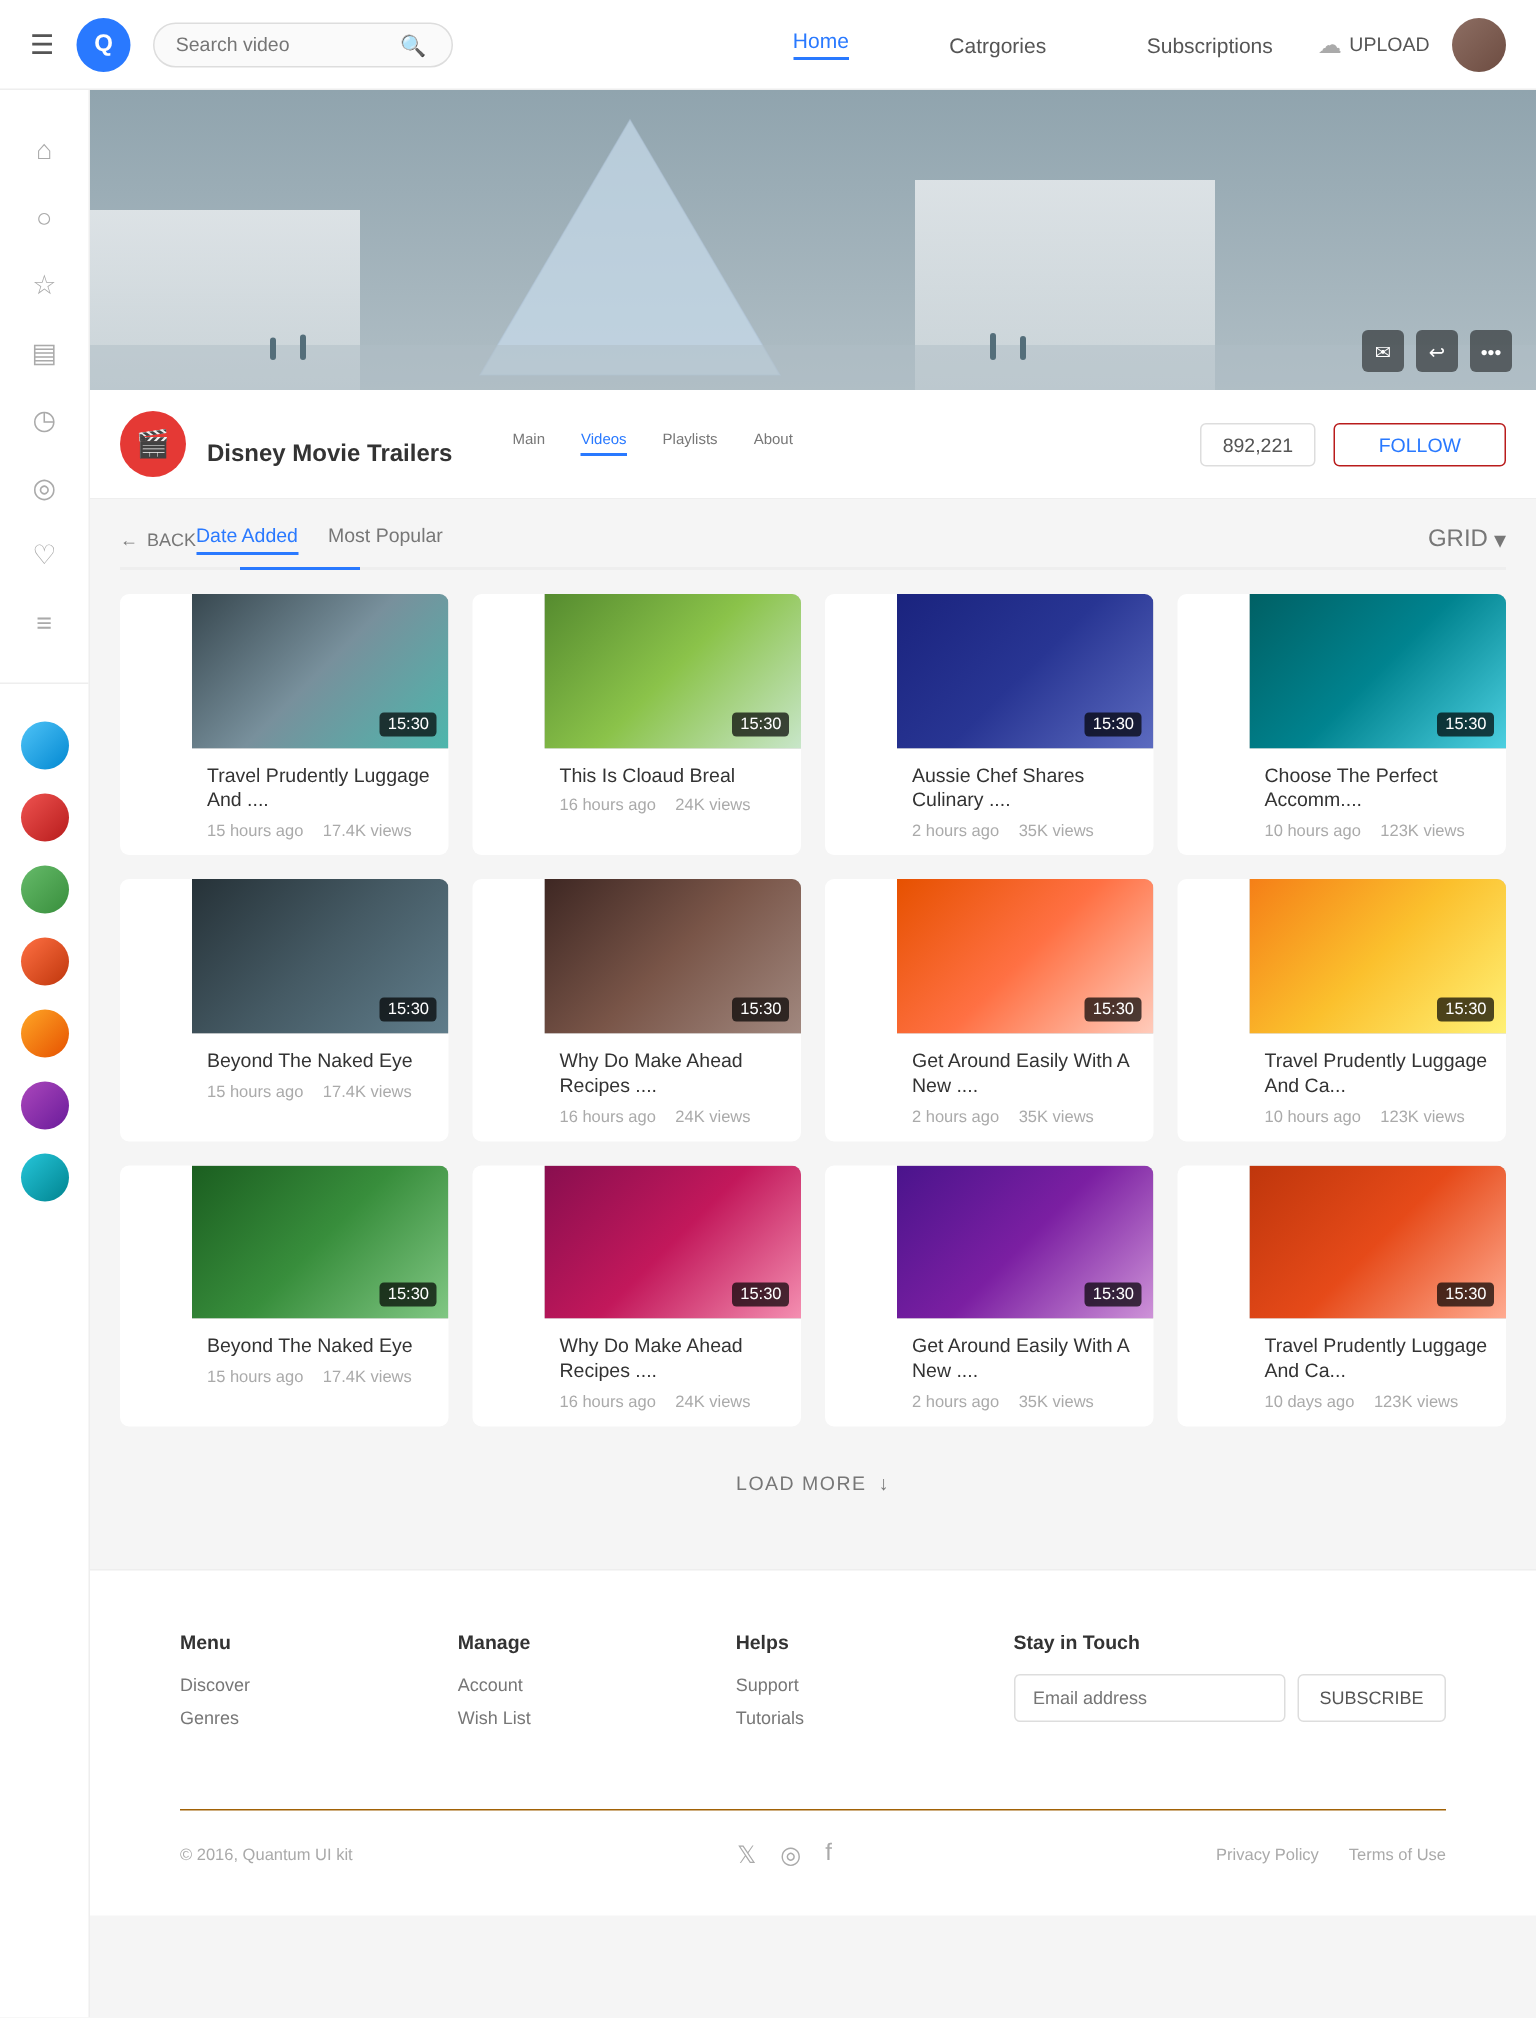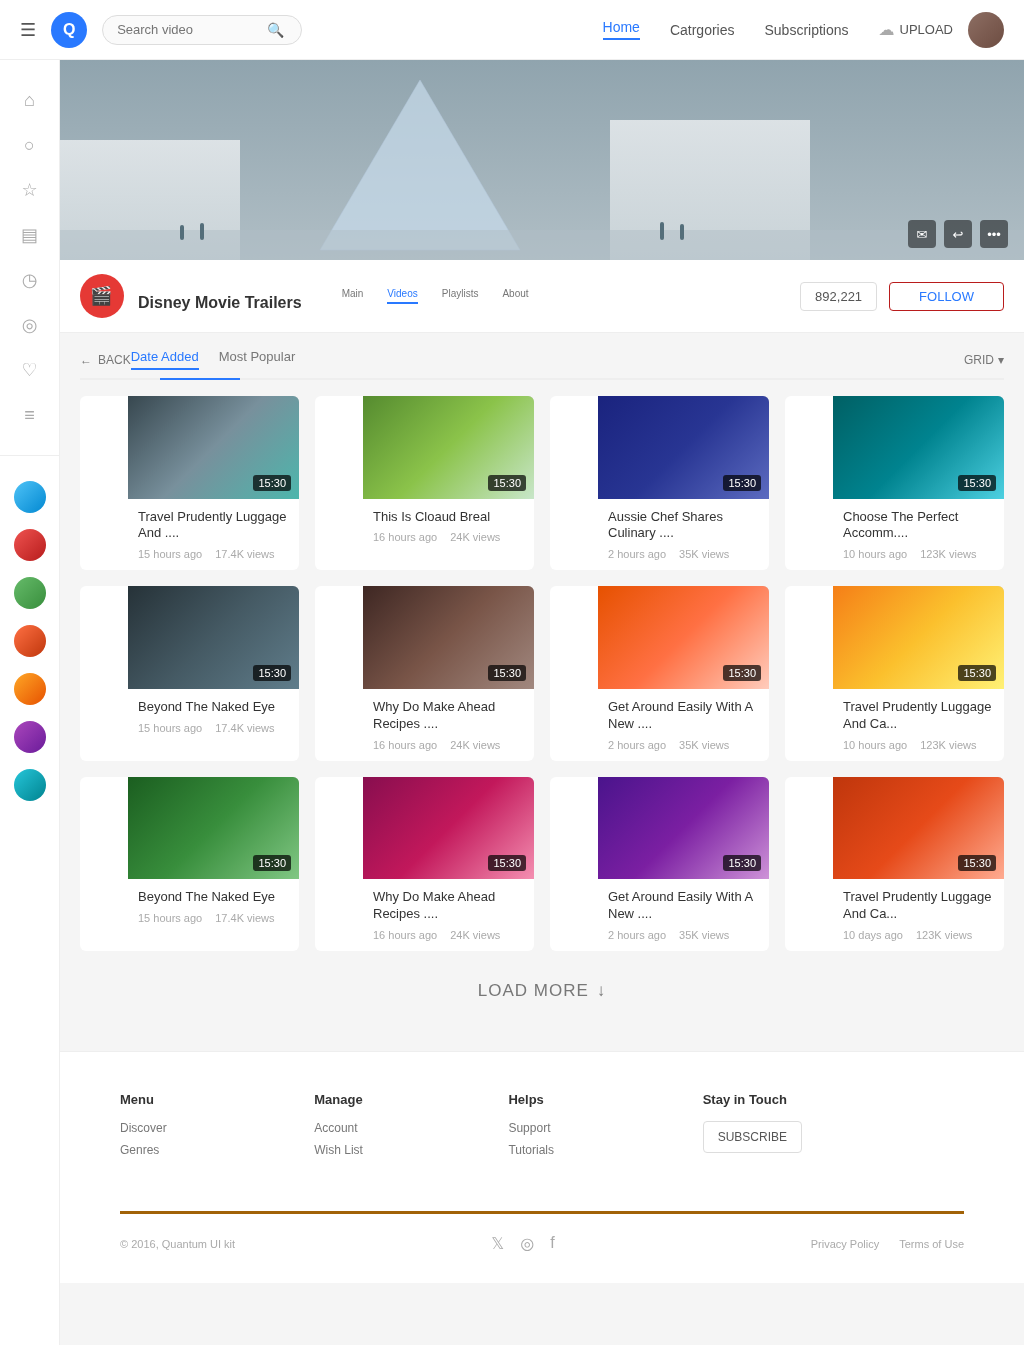--- a/index.html
+++ b/index.html
@@ -18,21 +18,21 @@
     }
     .search-bar {
       display: flex; align-items: center; border: 1px solid #ddd; border-radius: 20px;
       padding: 6px 14px; width: 200px; background: #fafafa;
     }
     .search-bar input {
       border: none; background: transparent; outline: none; font-size: 13px; color: #555; width: 150px;
     }
     .search-icon { color: #aaa; font-size: 14px; }
     .nav-links { display: flex; align-items: center; margin-left: auto; gap: 30px; }
-    .nav-link { font-size: 14px; color: #555; text-decoration: none; cursor: pointer; }
+    .nav-link { font-size: 14px; color: #555; text-decoration: none; cursor: pointer; margin-left: 37px; }
     .nav-link.active { color: #2979ff; border-bottom: 2px solid #2979ff; padding-bottom: 3px; }
     .nav-right { display: flex; align-items: center; gap: 15px; margin-left: 30px; }
     .upload-btn {
       display: flex; align-items: center; gap: 5px; font-size: 13px; color: #555;
       cursor: pointer; border: none; background: none;
     }
     .cloud-icon { font-size: 16px; color: #aaa; }
     .avatar { width: 36px; height: 36px; border-radius: 50%; background: #8d6e63; overflow: hidden; cursor: pointer; }
     .avatar-img { width: 100%; height: 100%; background: linear-gradient(135deg, #8d6e63, #a1887f); }
 
@@ -104,21 +104,21 @@
 
     
     .videos-section { background: #f5f5f5; padding: 0 20px 20px; }
     .sort-bar {
       display: flex; align-items: center; padding: 16px 0 8px; background: #f5f5f5;
     }
     .back-btn { display: flex; align-items: center; gap: 6px; font-size: 12px; color: #777; cursor: pointer; }
     .sort-tabs { display: flex; gap: 20px; }
     .sort-tab { font-size: 13px; color: #777; cursor: pointer; padding-bottom: 4px; }
     .sort-tab.active { color: #2979ff; border-bottom: 2px solid #2979ff; }
-    .grid-btn { margin-left: auto; font-size: 12px; color: #777; cursor: pointer; display: flex; align-items: center; gap: 4px; }
+    .grid-btn { margin-left: auto; font-size: 16px; color: #777; cursor: pointer; display: flex; align-items: center; gap: 4px; }
 
     .sort-line { height: 2px; background: #eee; margin-bottom: 16px; position: relative; }
     .sort-line::after { content: ''; position: absolute; left: 80px; width: 80px; height: 2px; background: #2979ff; }
 
     
     .video-grid { display: grid; grid-template-columns: repeat(4, 1fr); gap: 16px; }
     .video-card { background: #fff; border-radius: 6px; overflow: hidden; cursor: pointer; padding-left: 48px; }
     .video-thumb {
       position: relative; width: 100%; padding-top: 60%;
       background: #ccc; overflow: hidden;
@@ -141,21 +141,21 @@
     .t6 { background: linear-gradient(135deg, #3e2723, #795548, #a1887f); }
     .t7 { background: linear-gradient(135deg, #e65100, #ff7043, #ffccbc); }
     .t8 { background: linear-gradient(135deg, #f57f17, #fbc02d, #fff176); }
     .t9 { background: linear-gradient(135deg, #1b5e20, #388e3c, #81c784); }
     .t10 { background: linear-gradient(135deg, #880e4f, #c2185b, #f48fb1); }
     .t11 { background: linear-gradient(135deg, #4a148c, #7b1fa2, #ce93d8); }
     .t12 { background: linear-gradient(135deg, #bf360c, #e64a19, #ffab91); }
 
     
     .load-more {
-      text-align: center; padding: 30px; font-size: 17px; color: #777;
+      text-align: center; padding: 30px; font-size: 13px; color: #777;
       letter-spacing: 1px; cursor: pointer; display: flex; align-items: center;
       justify-content: center; gap: 8px;
     }
 
     
     .footer { background: #fff; padding: 40px 60px 30px; border-top: 1px solid #eee; }
     .footer-top { display: grid; grid-template-columns: 1fr 1fr 1fr 1.5fr; gap: 20px; margin-bottom: 46px; }
     .footer-col h4 { font-size: 13px; font-weight: 600; color: #333; margin-bottom: 14px; }
     .footer-col a { display: block; font-size: 12px; color: #777; text-decoration: none; margin-bottom: 8px; }
     .email-row { display: flex; gap: 8px; margin-top: 8px; }
@@ -163,21 +163,21 @@
       flex: 1; border: 1px solid #ddd; border-radius: 4px; padding: 8px 12px;
       font-size: 12px; outline: none; color: #555;
     }
     .subscribe-btn {
       background: #fff; border: 1px solid #ddd; border-radius: 4px;
       padding: 8px 14px; font-size: 12px; color: #555; cursor: pointer;
       font-weight: 500;
     }
     .footer-bottom {
       display: flex; align-items: center; justify-content: space-between;
-      padding-top: 20px; border-top: 3px solid #a16207;
+      padding-top: 20px; border-top: 1px solid #a16207;
     }
     .copyright { font-size: 11px; color: #aaa; }
     .social-icons { display: flex; gap: 16px; }
     .social-icon { font-size: 16px; color: #aaa; cursor: pointer; }
     .footer-links { display: flex; gap: 20px; }
     .footer-link { font-size: 11px; color: #aaa; text-decoration: none; cursor: pointer; }
   </style>
 </head>
 <body>
 
@@ -487,20 +487,21 @@
           <a>Wish List</a>
         </div>
         <div class="footer-col">
           <h4>Helps</h4>
           <a>Support</a>
           <a>Tutorials</a>
         </div>
         <div class="footer-col">
           <h4>Stay in Touch</h4>
           <div class="email-row">
+            <input type="text" class="email-input" placeholder="Email address" style="">
             <button class="subscribe-btn">SUBSCRIBE</button>
           </div>
         </div>
       </div>
       <div class="footer-bottom">
         <span class="copyright">© 2016, Quantum UI kit</span>
         <div class="social-icons">
           <span class="social-icon">𝕏</span>
           <span class="social-icon">◎</span>
           <span class="social-icon">f</span>

